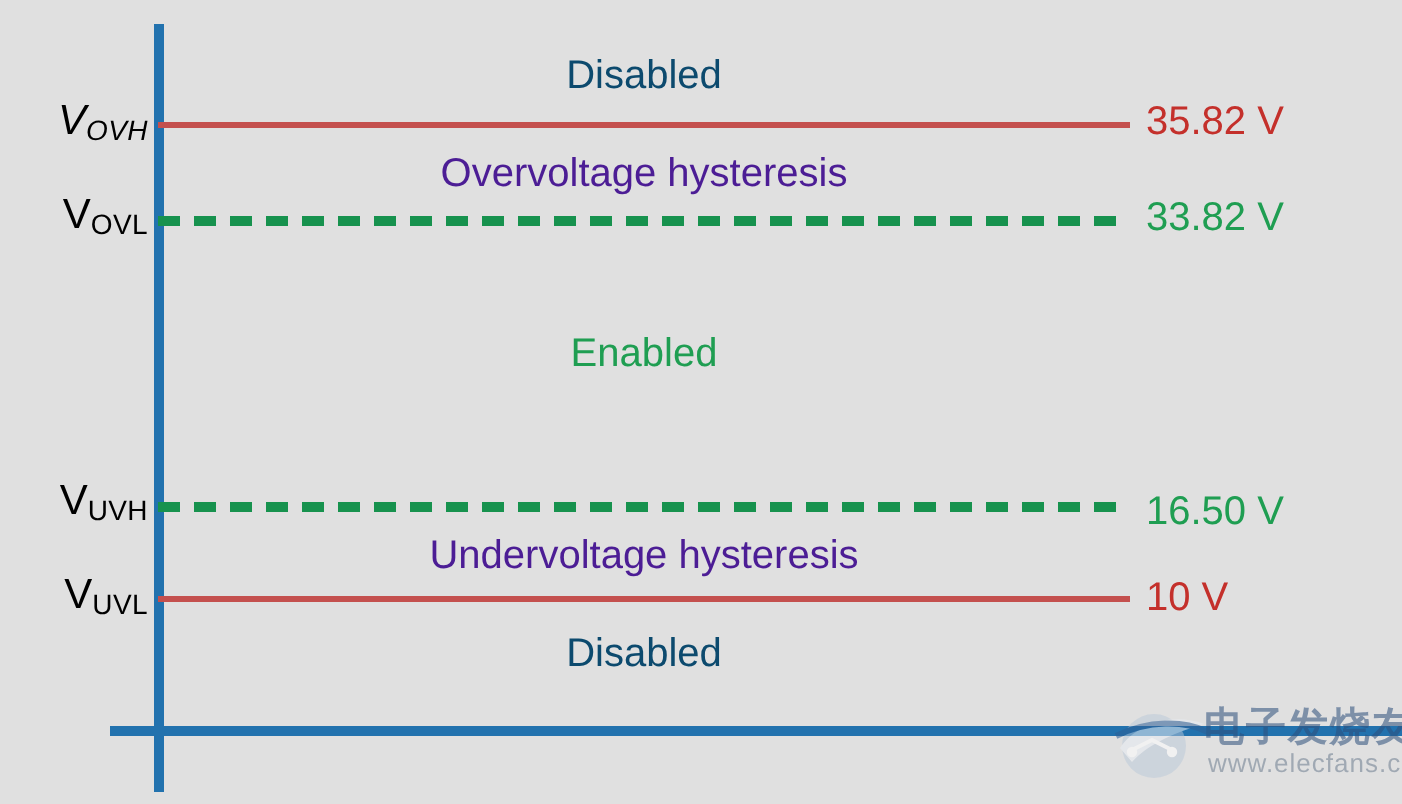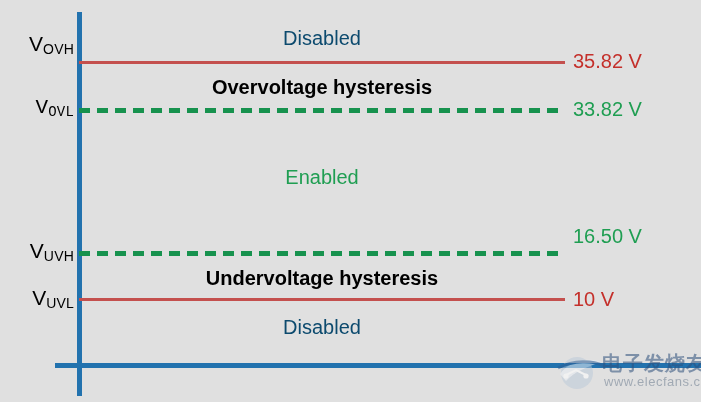--- a/index.html
+++ b/index.html
@@ -70,52 +70,52 @@
     position: relative;
     top: 3px;
     letter-spacing: 0.2px;
   }
   .label-slot {
     position: absolute;
     left: 0;
     width: 74px;
     height: 22px;
   }
-  .slot-ovh { top: 33px; }
-  .slot-ovl { top: 97px; font-family: Liberation Mono, monospace; }
+  .slot-ovh { top: 50px; font-style: italic; }
+  .slot-ovl { top: 97px; }
   .slot-uvh { top: 240px; }
   .slot-uvl { top: 287px; }
 
   
   .value-label {
     position: absolute;
     left: 573px;
     font-size: 20px;
     line-height: 1;
     white-space: nowrap;
   }
   .value-red   { color: #c4302b; }
   .value-green { color: #1f9e52; }
 
   .val-ovh { top: 51px; }
   .val-ovl { top: 99px; }
-  .val-uvh { top: 226px; }
+  .val-uvh { top: 246px; }
   .val-uvl { top: 289px; }
 
   
   .zone-text {
     position: absolute;
     text-align: center;
     font-size: 20px;
     line-height: 1;
     white-space: nowrap;
   }
   .zone-red   { color: #0c4a6e; }
   .zone-green { color: #1f9e52; }
-  .zone-black { color: #000000; font-weight: bold; }
+  .zone-black { color: #4c1d95; }
 
   .zone-disabled-top   { left: 79px; width: 486px; top: 28px; }
   .zone-ov-hyst        { left: 79px; width: 486px; top: 77px; }
   .zone-enabled        { left: 79px; width: 486px; top: 167px; }
   .zone-uv-hyst        { left: 79px; width: 486px; top: 268px; }
   .zone-disabled-bot   { left: 79px; width: 486px; top: 317px; }
 
   
   .watermark {
     position: absolute;

